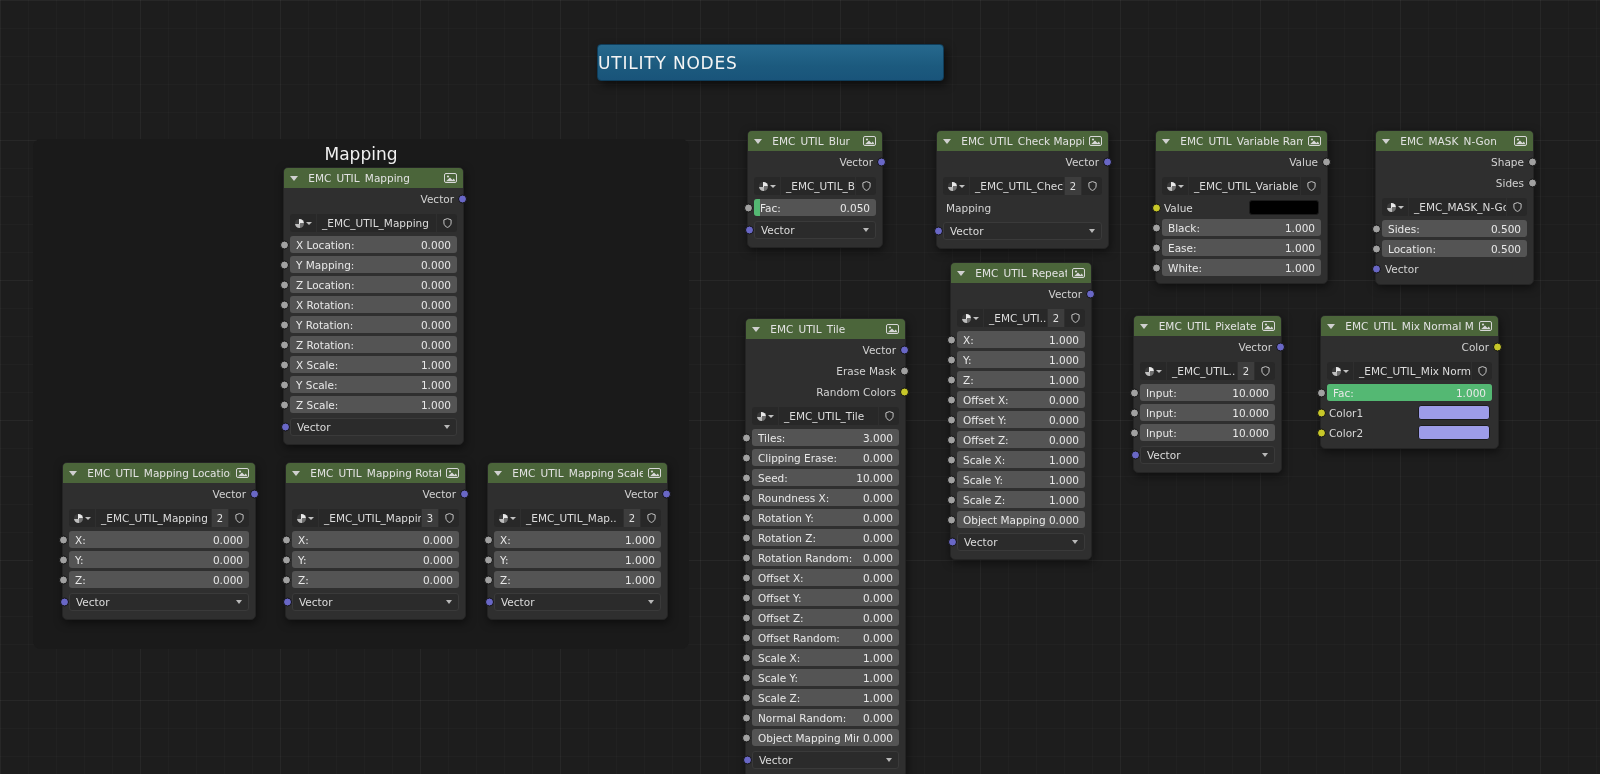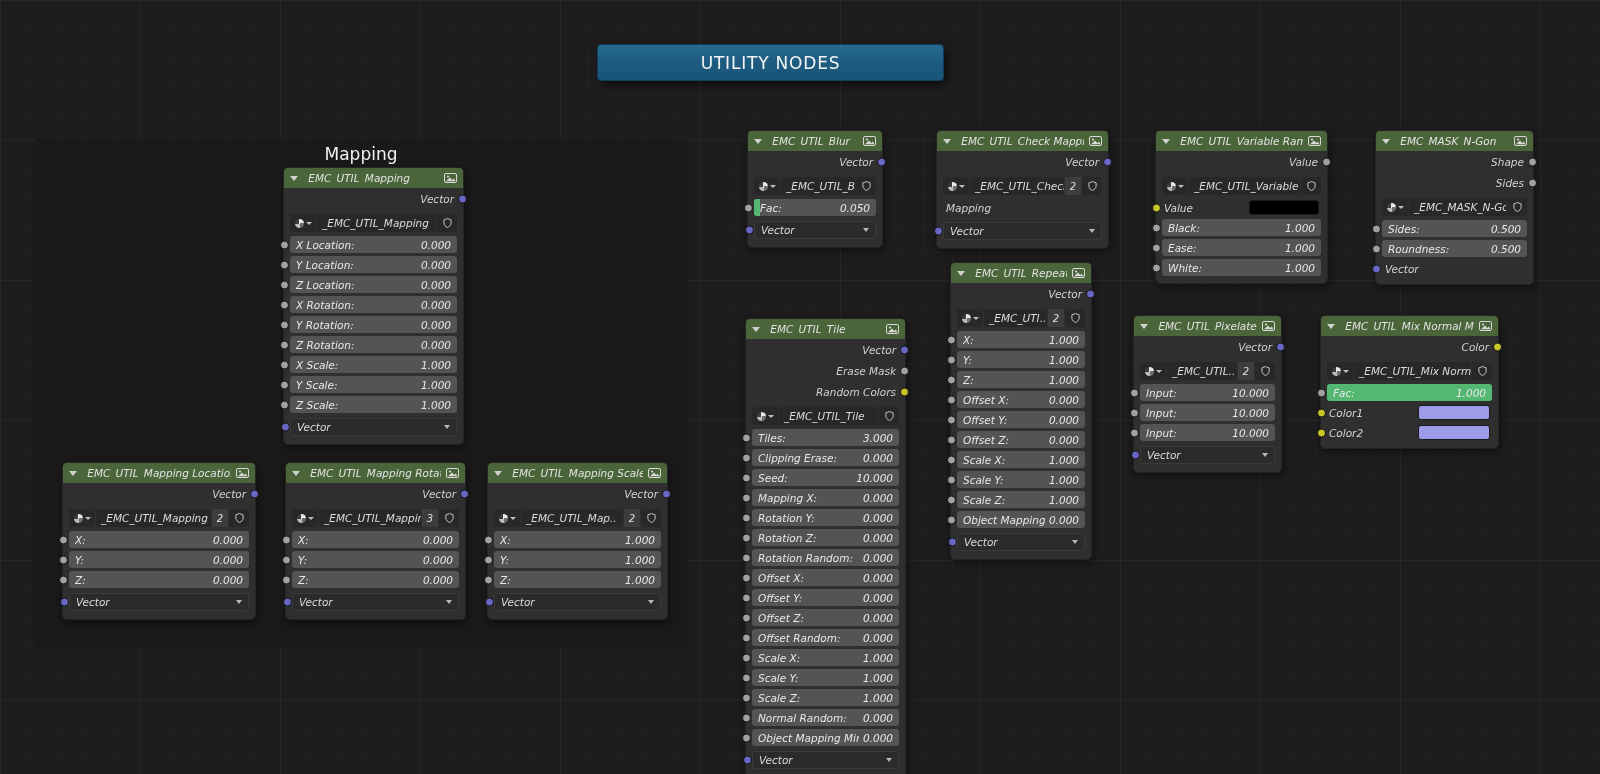--- a/index.html
+++ b/index.html
@@ -12,29 +12,29 @@
       linear-gradient(rgba(255,255,255,0.02) 1px, transparent 1px),
       linear-gradient(90deg, rgba(255,255,255,0.02) 1px, transparent 1px);
     background-size:140px 140px,140px 140px,28px 28px,28px 28px;}
   
   .frame{position:absolute;left:33px;top:139px;width:656px;height:510px;
     background:#1a1a1a;border-radius:8px;z-index:1;}
   .frame-label{position:absolute;top:5px;left:0;right:0;text-align:center;
     color:#f0f0f0;font-size:17px;}
   
   .banner{position:absolute;left:597px;top:44px;width:347px;height:37px;z-index:2;
-    display:flex;align-items:center;justify-content:center;
+    display:flex;align-items:center;justify-content:flex-start;
     background:linear-gradient(180deg,#26698e 0%,#1c5a7e 60%,#19547a 100%);
     border:1px solid #0f3d5a;border-radius:4px;
     box-shadow:3px 4px 8px rgba(0,0,0,0.55);}
   .banner-label{color:#f4f4f4;font-size:17px;letter-spacing:0.8px;}
   
   .node{position:absolute;z-index:3;background:#2f2f2f;border:1px solid #242424;
     border-radius:5px;box-shadow:1px 3px 8px rgba(0,0,0,0.5);
-    color:#d4d4d4;font-size:10.5px;padding-bottom:4px;font-style:italic;}
+    color:#d4d4d4;font-size:10.5px;padding-bottom:4px;}
   .node-header{height:20px;display:flex;align-items:center;gap:5px;padding:0 6px;
     background:#4b653a;border-radius:4px 4px 0 0;}
   .collapse{width:0;height:0;border-left:4px solid transparent;
     border-right:4px solid transparent;border-top:5px solid #d0d0d0;flex:0 0 auto;}
   .header-title{flex:1;min-width:0;white-space:nowrap;overflow:hidden;
     color:#e2e2e2;font-size:10.5px;}
   .header-icon{flex:0 0 auto;display:flex;align-items:center;}
   
   .row-out{position:relative;height:20px;margin-top:1px;display:flex;
     align-items:center;justify-content:flex-end;padding:0 9px;}
@@ -123,21 +123,21 @@
               <path d="M5 0.6 L9 2 V5.5 C9 7.9 7 9.7 5 10.4 C3 9.7 1 7.9 1 5.5 V2 Z" fill="none" stroke="#c5c5c5" stroke-width="1.1"></path>
             </svg>
           </span>
         </div>
         <div class="row-field">
           <span class="fld-label">X Location:</span>
           <span class="fld-value">0.000</span>
           <span class="socket value left"></span>
         </div>
         <div class="row-field">
-          <span class="fld-label">Y Location:</span>
+          <span class="fld-label">Y Mapping:</span>
           <span class="fld-value">0.000</span>
           <span class="socket value left"></span>
         </div>
         <div class="row-field">
           <span class="fld-label">Z Location:</span>
           <span class="fld-value">0.000</span>
           <span class="socket value left"></span>
         </div>
         <div class="row-field">
           <span class="fld-label">X Rotation:</span>
@@ -483,21 +483,21 @@
               <path d="M5 0.6 L9 2 V5.5 C9 7.9 7 9.7 5 10.4 C3 9.7 1 7.9 1 5.5 V2 Z" fill="none" stroke="#c5c5c5" stroke-width="1.1"></path>
             </svg>
           </span>
         </div>
         <div class="row-field">
           <span class="fld-label">Sides:</span>
           <span class="fld-value">0.500</span>
           <span class="socket value left"></span>
         </div>
         <div class="row-field">
-          <span class="fld-label">Roundness:</span>
+          <span class="fld-label">Location:</span>
           <span class="fld-value">0.500</span>
           <span class="socket value left"></span>
         </div>
         <div class="row-label">
           <span>Vector</span>
           <span class="socket vector left"></span>
         </div>
       </div>
       <div class="node" style="left: 745px; top: 278px; width: 161px; margin-top: 40px;">
         <div class="node-header">
@@ -544,21 +544,21 @@
           <span class="fld-label">Clipping Erase:</span>
           <span class="fld-value">0.000</span>
           <span class="socket value left"></span>
         </div>
         <div class="row-field">
           <span class="fld-label">Seed:</span>
           <span class="fld-value">10.000</span>
           <span class="socket value left"></span>
         </div>
         <div class="row-field">
-          <span class="fld-label">Mapping X:</span>
+          <span class="fld-label">Roundness X:</span>
           <span class="fld-value">0.000</span>
           <span class="socket value left"></span>
         </div>
         <div class="row-field">
           <span class="fld-label">Rotation Y:</span>
           <span class="fld-value">0.000</span>
           <span class="socket value left"></span>
         </div>
         <div class="row-field">
           <span class="fld-label">Rotation Z:</span>

